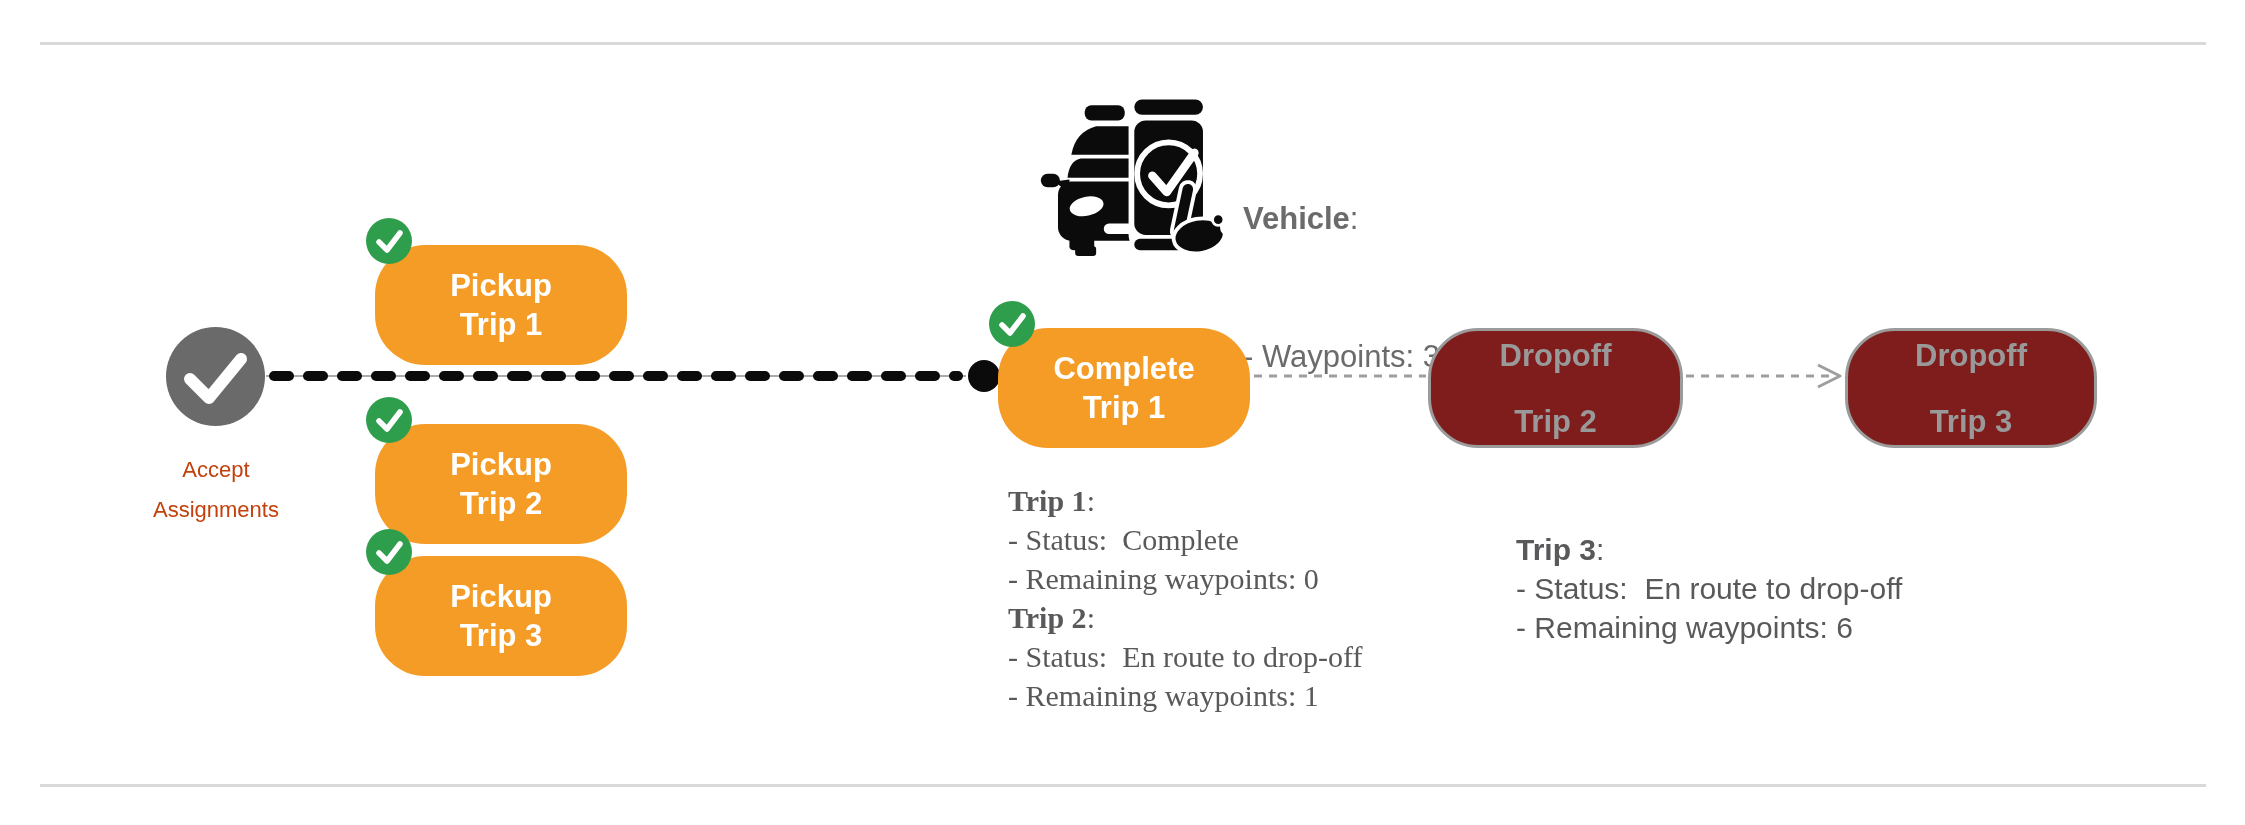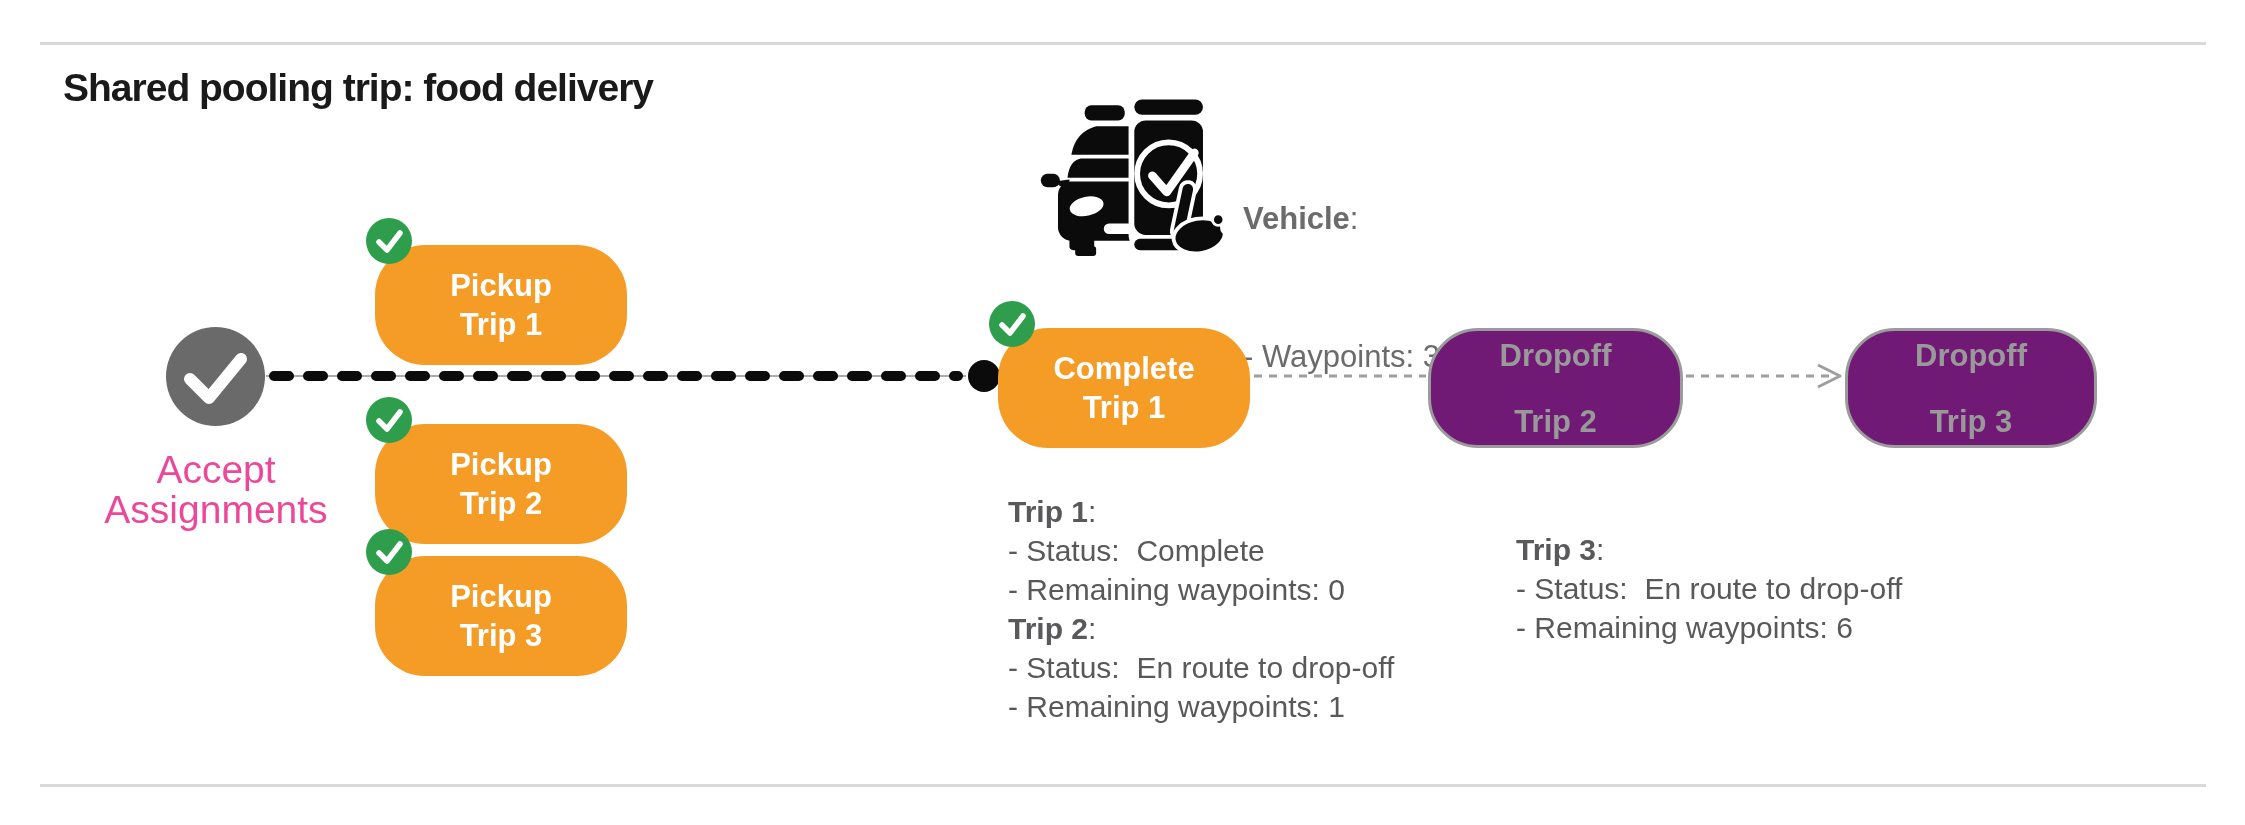--- a/index.html
+++ b/index.html
@@ -18,58 +18,57 @@
   .vehicle-icon{position:absolute;left:1037px;top:86px;width:186px;height:170px;}
   .vehicle-text{position:absolute;left:1243px;top:104px;font-size:31px;line-height:46px;color:#6b6b6b;white-space:pre;}
   .vehicle-text .b{font-weight:bold;}
   
   .flow-svg{position:absolute;left:0;top:0;width:2245px;height:825px;}
   
   .accept-circle{position:absolute;left:166px;top:327px;width:99px;height:99px;border-radius:50%;background:#6A6A6A;}
   .accept-circle svg{position:absolute;left:0;top:0;}
   .accept-label{
     position:absolute;left:85px;top:450px;width:262px;text-align:center;
-    font-size:39px;line-height:40px;color:#ec4899;
+    font-size:22px;line-height:40px;color:#c2410c;
   }
   
   .pill{
     position:absolute;width:252px;height:120px;border-radius:50px;
     display:flex;flex-direction:column;align-items:center;justify-content:center;
     font-weight:bold;font-size:31px;line-height:39px;box-sizing:border-box;text-align:center;
   }
   .pill.orange{background:#F59C27;color:#ffffff;}
-  .pill.ghost{background:#701a75;border:3px solid #9B9B9B;color:#999999;gap:27px;}
+  .pill.ghost{background:#7f1d1d;border:3px solid #9B9B9B;color:#999999;gap:27px;}
   .pill.p1{left:375px;top:245px;}
   .pill.p2{left:375px;top:424px;}
   .pill.p3{left:375px;top:556px;}
   .pill.pc{left:998px;top:328px;}
   .pill.d2{left:1428px;top:328px;width:255px;}
   .pill.d3{left:1845px;top:328px;}
   
   .badge{position:absolute;width:46px;height:46px;}
   .badge.b1{left:366px;top:218px;}
   .badge.b2{left:366px;top:397px;}
   .badge.b3{left:366px;top:529px;}
   .badge.bc{left:989px;top:301px;}
   
   .status{position:absolute;font-size:30px;line-height:39px;color:#59595B;}
   .status .line{white-space:pre;}
   .status .b{font-weight:bold;}
-  .status.block-a{left:1008px;top:492px;}
+  .status.block-a{left:1008px;top:481px;font-family:Liberation Serif, serif;}
   .status.block-b{left:1516px;top:530px;}
 </style>
 </head>
 <body>
 
 <div class="canvas">
 
   <div class="hairline top"></div>
   <div class="hairline bottom"></div>
 
-  <div class="title">Shared pooling trip: food delivery</div>
 
   <svg class="vehicle-icon" viewBox="0 0 195 178">
     <g fill="#0B0B0B">
       <rect x="50" y="20" width="42" height="16" rx="7"></rect>
       <path d="M36,72 Q40,48 62,42 L104,42 Q122,48 126,72 Z"></path>
       <path d="M32,96 Q34,78 46,76 L116,76 Q128,78 130,96 Z"></path>
       <rect x="22" y="100" width="120" height="62" rx="14"></rect>
       <rect x="4" y="92" width="20" height="14" rx="7"></rect>
       <path d="M18,100 L34,112 L34,98 Z"></path>
       <rect x="34" y="158" width="26" height="14" rx="4"></rect>

